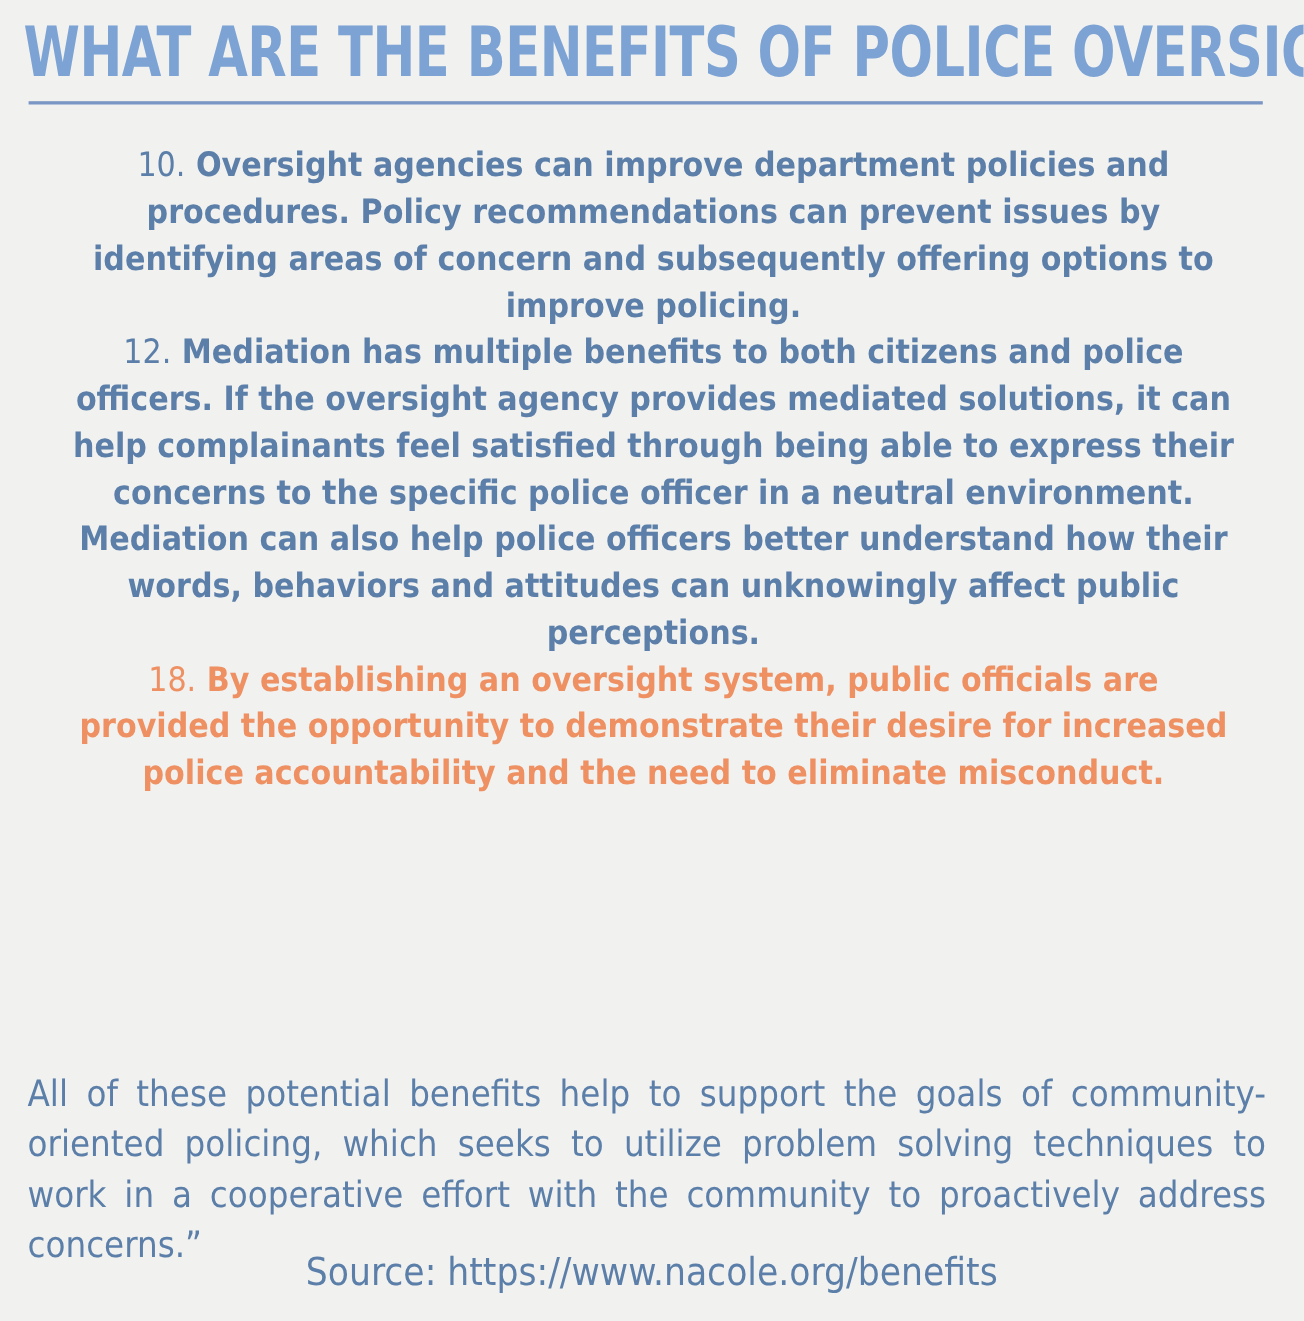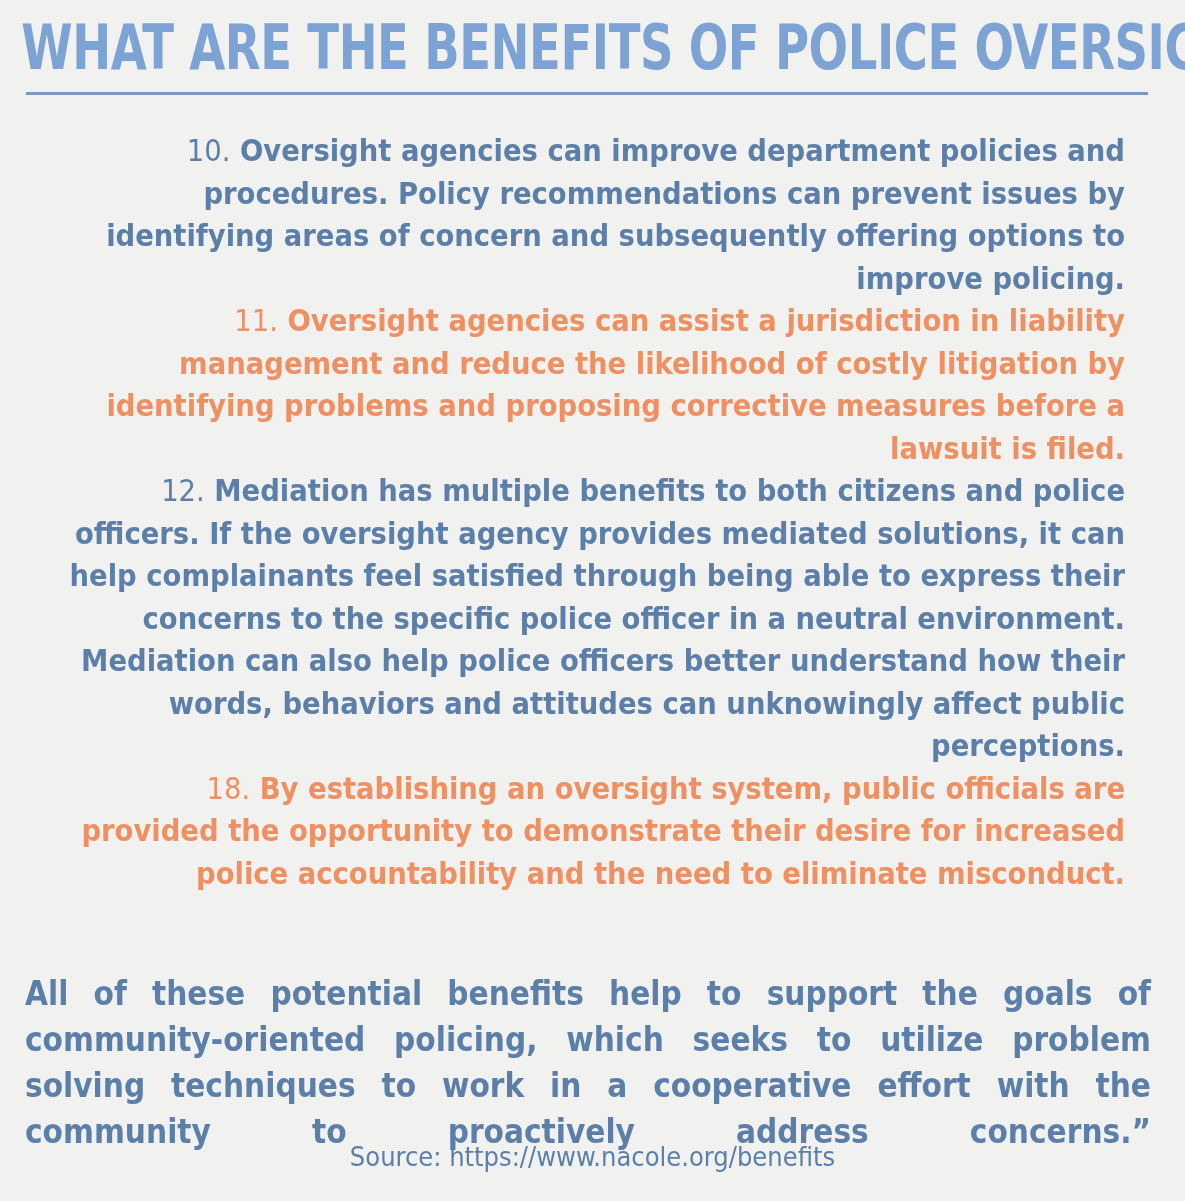--- a/index.html
+++ b/index.html
@@ -54,21 +54,21 @@
   
   .list-block {
     position: absolute;
     left: 63px;
     top: 130px;
     width: 1062px;
     font-family: "Liberation Sans Narrow", "DejaVu Sans Condensed", "Liberation Sans", sans-serif;
     font-size: 30.5px;
     line-height: 42.5px;
     font-weight: 700;
-    text-align: right;
+    text-align: center;
   }
   .item {
     display: block;
   }
   .item-num {
     font-weight: 400;
   }
   .item-blue {
     color: #5b7fa8;
   }
@@ -79,59 +79,58 @@
   
   .closing {
     position: absolute;
     left: 25px;
     top: 938px;
     width: 1126px;
     color: #5b7fa8;
     font-family: "Liberation Sans Narrow", "DejaVu Sans Condensed", "Liberation Sans", sans-serif;
     font-size: 33px;
     line-height: 46px;
-    font-weight: 700;
+    font-weight: 400;
     text-align: justify;
     text-justify: inter-word;
   }
   .closing::after {
     content: "";
     display: inline-block;
     width: 100%;
   }
 
   
   .source {
     position: absolute;
     left: 0;
     top: 1140px;
     width: 1185px;
     text-align: center;
     color: #5b7fa8;
     font-family: "Liberation Sans Narrow", "DejaVu Sans Condensed", "Liberation Sans", sans-serif;
-    font-size: 27px;
+    font-size: 35px;
     line-height: 34px;
     font-weight: 400;
   }
 </style>
 </head>
 <body>
 
 <div class="page">
 
   <div class="title-block">
     <h1 class="page-title">WHAT ARE THE BENEFITS OF POLICE OVERSIGHT?</h1>
     <div class="title-rule"></div>
   </div>
 
   <div class="list-block">
 
     <span class="item"><span class="item-num item-blue">10.</span><span class="item-blue"> <span>Oversight agencies can improve department policies and procedures. Policy recommendations can prevent issues by identifying areas of concern and subsequently offering options to improve policing.</span></span></span>
 
-    <span class="item"><span class="item-num item-orange">11.</span><span class="item-orange"> <span>Oversight agencies can assist a jurisdiction in liability management and reduce the likelihood of costly litigation by identifying problems and proposing corrective measures before a lawsuit is filed.</span></span></span>
 
     <span class="item"><span class="item-num item-blue">12.</span><span class="item-blue"> <span>Mediation has multiple benefits to both citizens and police officers. If the oversight agency provides mediated solutions, it can help complainants feel satisfied through being able to express their concerns to the specific police officer in a neutral environment. Mediation can also help police officers better understand how their words, behaviors and attitudes can unknowingly affect public perceptions.</span></span></span>
 
     <span class="item"><span class="item-num item-orange">18.</span><span class="item-orange"> <span>By establishing an oversight system, public officials are provided the opportunity to demonstrate their desire for increased police accountability and the need to eliminate misconduct.</span></span></span>
 
   </div>
 
   <p class="closing">All of these potential benefits help to support the goals of community-oriented policing, which seeks to utilize problem solving techniques to work in a cooperative effort with the community to proactively address concerns.”</p>
 
   <div class="source">Source: https://www.nacole.org/benefits</div>

